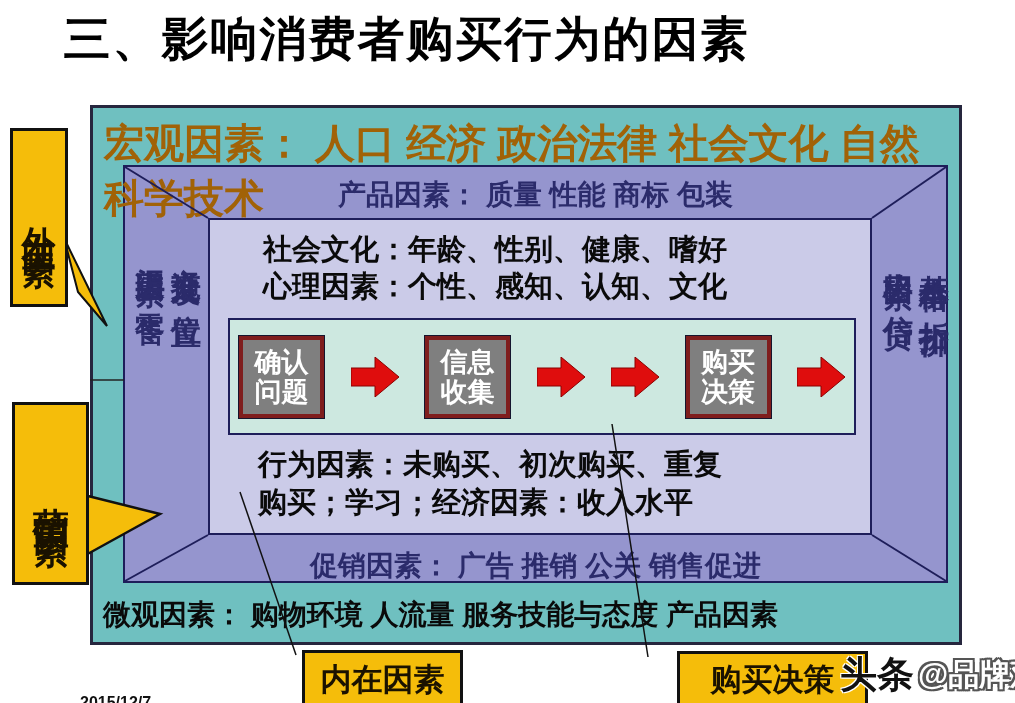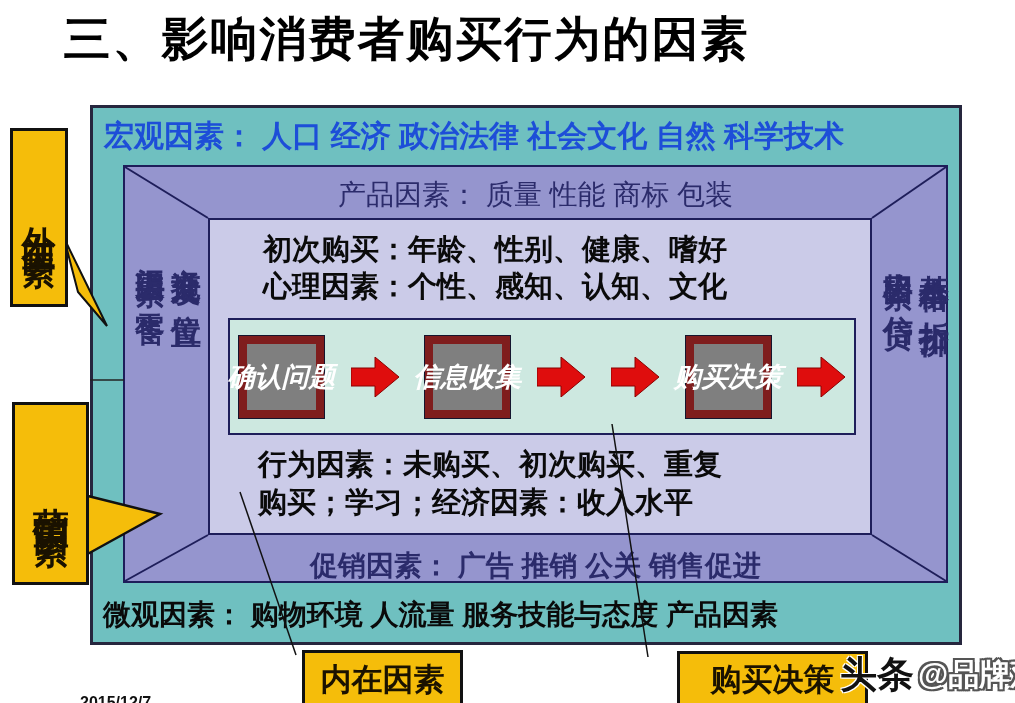--- a/index.html
+++ b/index.html
@@ -15,42 +15,42 @@
             border:3px solid #26263e;box-sizing:border-box;z-index:1;}
   .frame-box{left:123px;top:165px;width:825px;height:418px;background:#9595ce;
              border:2px solid #1e1e5a;box-sizing:border-box;z-index:2;}
   .inner-box{left:208px;top:218px;width:664px;height:317px;background:#cbcbe8;
              border:2px solid #1e1e5a;box-sizing:border-box;z-index:3;}
   .strip{left:228px;top:318px;width:628px;height:117px;background:#cde8e0;
          border:2px solid #1e1e5a;box-sizing:border-box;z-index:4;
          display:flex;align-items:center;justify-content:space-between;padding:0 9px;}
 
   
-  .macro-row{left:104px;top:116px;width:850px;font-size:30px;font-weight:bold;color:#1d4ed8;z-index:5;}
-  .product-row{left:123px;top:176px;width:825px;text-align:center;font-size:28px;font-weight:normal;
+  .macro-row{left:104px;top:116px;width:850px;font-size:40px;font-weight:bold;color:#a16207;z-index:5;}
+  .product-row{left:123px;top:176px;width:825px;text-align:center;font-size:28px;font-weight:bold;
                color:#2b2b6b;z-index:5;}
   .physio-block{left:263px;top:231px;width:600px;font-size:29px;font-weight:bold;color:#0a0a0a;
                 line-height:37px;z-index:5;}
   .behavior-block{left:258px;top:445px;width:610px;font-size:29px;font-weight:bold;color:#0a0a0a;
                   line-height:38px;z-index:5;}
   .promo-row{left:123px;top:547px;width:825px;text-align:center;font-size:28px;font-weight:bold;
              color:#2b2b6b;z-index:5;}
   .micro-row{left:103px;top:596px;width:860px;font-size:28px;font-weight:bold;color:#0a0a0a;z-index:5;}
 
   
   .vband{display:flex;flex-direction:row;gap:2px;z-index:5;}
   .vband-left{left:133px;top:244px;height:250px;}
   .vband-right{left:881px;top:250px;height:290px;}
   .vcol{writing-mode:vertical-rl;text-orientation:upright;font-size:30px;font-weight:bold;
         color:#2b2b6b;letter-spacing:3px;line-height:34px;white-space:pre;}
 
   
-  .step{width:85px;height:82px;background:#7f7f7f;border:8px solid #7f1d1d;
-        box-shadow:0 0 0 1px #15152e;box-sizing:border-box;display:flex;flex-direction:row;
-        align-items:center;justify-content:center;font-style:italic;}
+  .step{width:85px;height:82px;background:#7f7f7f;border:4px solid #7f1d1d;
+        box-shadow:0 0 0 1px #15152e;box-sizing:border-box;display:flex;flex-direction:column;
+        align-items:center;justify-content:center;}
   .step span{font-size:27px;font-weight:bold;color:#fff;line-height:30px;white-space:nowrap;}
   .flow-arrow{flex:0 0 auto;width:48px;height:40px;}
 
   
   .callout{background:#f5bd0a;border:3px solid #111;box-sizing:border-box;z-index:60;
            display:flex;align-items:center;justify-content:center;}
   .callout .vtext{writing-mode:vertical-rl;text-orientation:upright;font-weight:bold;color:#1a1200;}
   .co-external{left:10px;top:128px;width:58px;height:179px;}
   .co-external .vtext{font-size:34px;letter-spacing:9px;}
   .co-marketing{left:12px;top:402px;width:77px;height:183px;}
@@ -78,21 +78,21 @@
   <div class="abs title">三、影响消费者购买行为的因素</div>
 
   <div class="abs teal-box"></div>
   <div class="abs frame-box"></div>
   <div class="abs inner-box"></div>
 
   <div class="abs macro-row">宏观因素： 人口 经济 政治法律 社会文化 自然 科学技术</div>
   <div class="abs product-row">产品因素： 质量 性能 商标 包装</div>
 
   <div class="abs physio-block">
-    <div>初次购买：年龄、性别、健康、嗜好</div>
+    <div>社会文化：年龄、性别、健康、嗜好</div>
     <div>心理因素：个性、感知、认知、文化</div>
   </div>
 
   <div class="abs strip">
     <div class="step">
       <span>确认</span>
       <span>问题</span>
     </div>
     <svg class="flow-arrow" viewBox="0 0 48 40">
       <polygon points="0,11 24,11 24,0 48,20 24,40 24,29 0,29" fill="#df0d0d" stroke="#8a0000" stroke-width="1"></polygon>

